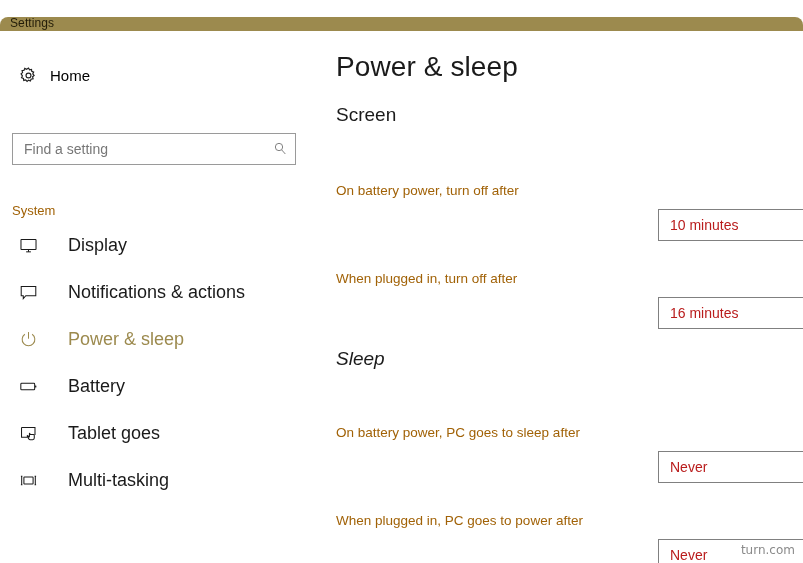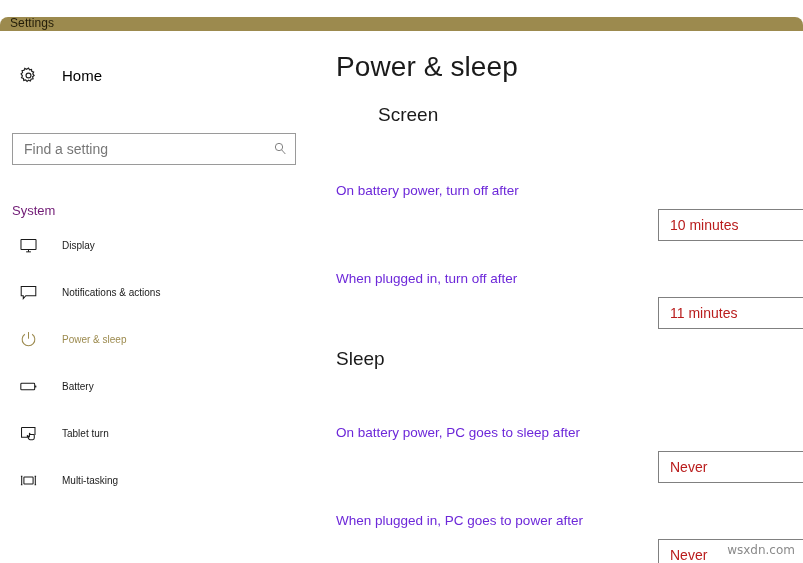--- a/index.html
+++ b/index.html
@@ -63,21 +63,21 @@
   .home-icon {
     width: 40px;
     display: flex;
     align-items: center;
     justify-content: center;
     margin-left: 8px;
   }
   .home-label {
     font-size: 15px;
     color: #000;
-    margin-left: 14px;
+    margin-left: 2px;
   }
 
   
   .searchbox {
     position: absolute;
     left: 12px; top: 102px;
     width: 284px;
     height: 32px;
     border: 1px solid #9a9a9a;
     box-sizing: border-box;
@@ -105,21 +105,21 @@
     display: flex;
     align-items: center;
     justify-content: center;
     color: #777;
   }
 
   .group-label {
     position: absolute;
     left: 12px; top: 172px;
     font-size: 13px;
-    color: #701a75;
+    color: #a16207;
   }
 
   .nav {
     position: absolute;
     left: 0; top: 200px;
     width: 320px;
   }
   .nav-item {
     display: flex;
     align-items: center;
@@ -130,23 +130,23 @@
   .nav-icon {
     width: 40px;
     min-width: 40px;
     display: flex;
     align-items: center;
     justify-content: center;
     margin-left: 8px;
     color: #1a1a1a;
   }
   .nav-label {
-    font-size: 10px;
+    font-size: 18px;
     color: #1a1a1a;
-    margin-left: 14px;
+    margin-left: 20px;
     white-space: nowrap;
   }
   .nav-item.selected .nav-label,
   .nav-item.selected .nav-icon {
     color: #9c8a4e;
   }
 
   
   .content {
     position: absolute;
@@ -163,46 +163,46 @@
     color: #1a1a1a;
     letter-spacing: 0.1px;
   }
   .section-title {
     font-size: 19px;
     font-weight: normal;
     color: #1a1a1a;
   }
   .field-label {
     font-size: 13.5px;
-    color: #6d28d9;
+    color: #a16207;
   }
   .combo {
     width: 180px;
     height: 32px;
     border: 1px solid #808080;
     box-sizing: border-box;
     background: #ffffff;
     display: flex;
     align-items: center;
     justify-content: space-between;
     cursor: default;
   }
   .combo-value {
     font-size: 14px;
     color: #b91c1c;
     padding-left: 11px;
   }
 
   .sec-screen { position: absolute; left: 16px; top: 73px; }
-  .sec-screen .section-title { display: block; margin-left: 42px; }
+  .sec-screen .section-title { display: block; }
   .f1-label { position: absolute; left: 16px; top: 152px; }
   .f1-combo { position: absolute; left: 338px; top: 178px; }
   .f2-label { position: absolute; left: 16px; top: 240px; }
   .f2-combo { position: absolute; left: 338px; top: 266px; }
-  .sec-sleep  { position: absolute; left: 16px; top: 317px; }
+  .sec-sleep  { position: absolute; left: 16px; top: 317px; font-style: italic; }
   .f3-label { position: absolute; left: 16px; top: 394px; }
   .f3-combo { position: absolute; left: 338px; top: 420px; }
   .f4-label { position: absolute; left: 16px; top: 482px; }
   .f4-combo { position: absolute; left: 338px; top: 508px; }
 
   .watermark {
     position: absolute;
     right: 8px;
     bottom: 6px;
     font-size: 12px;
@@ -287,21 +287,21 @@
 
 
       <div class="nav-item">
         <span class="nav-icon">
           <svg width="19" height="19" viewBox="0 0 24 24" fill="none" stroke="currentColor" stroke-width="1.3">
             <path d="M3.2 4.4h17v9.5"></path>
             <path d="M3.2 4.4v12.4h7.5"></path>
             <path d="M13.2 11.3v4.9c0 .4-.7.5-.9.1l-.9-1.4c-.4-.6-1.3 0-1 .6l2 3.3c.4.6 1 1 1.7 1h3.2c1.1 0 2-.9 2-2v-3.4c0-.6-.4-1-1-1h-4z"></path>
           </svg>
         </span>
-        <span class="nav-label">Tablet turn</span>
+        <span class="nav-label">Tablet goes</span>
       </div>
 
       <div class="nav-item">
         <span class="nav-icon">
           <svg width="19" height="19" viewBox="0 0 24 24" fill="none" stroke="currentColor" stroke-width="1.3">
             <rect x="6.2" y="7.5" width="11.6" height="9" rx="0.6"></rect>
             <path d="M3.4 6.6v10.8M2.4 6.6h1.9M2.4 17.4h1.9"></path>
             <path d="M20.6 6.6v10.8M19.7 6.6h1.9M19.7 17.4h1.9"></path>
           </svg>
         </span>
@@ -325,21 +325,21 @@
     </div>
 
     <div class="field-label f1-label">On battery power, turn off after</div>
     <div class="combo f1-combo">
       <span class="combo-value">10 minutes</span>
 
     </div>
 
     <div class="field-label f2-label">When plugged in, turn off after</div>
     <div class="combo f2-combo">
-      <span class="combo-value">11 minutes</span>
+      <span class="combo-value">16 minutes</span>
 
     </div>
 
     <div class="sec-sleep">
       <span class="section-title">Sleep</span>
     </div>
 
     <div class="field-label f3-label">On battery power, PC goes to sleep after</div>
     <div class="combo f3-combo">
       <span class="combo-value">Never</span>
@@ -347,15 +347,15 @@
     </div>
 
     <div class="field-label f4-label">When plugged in, PC goes to power after</div>
     <div class="combo f4-combo">
       <span class="combo-value">Never</span>
 
     </div>
 
   </div>
 
-  <div class="watermark">wsxdn.com</div>
+  <div class="watermark">turn.com</div>
 
 </div>
 
 </body></html>

